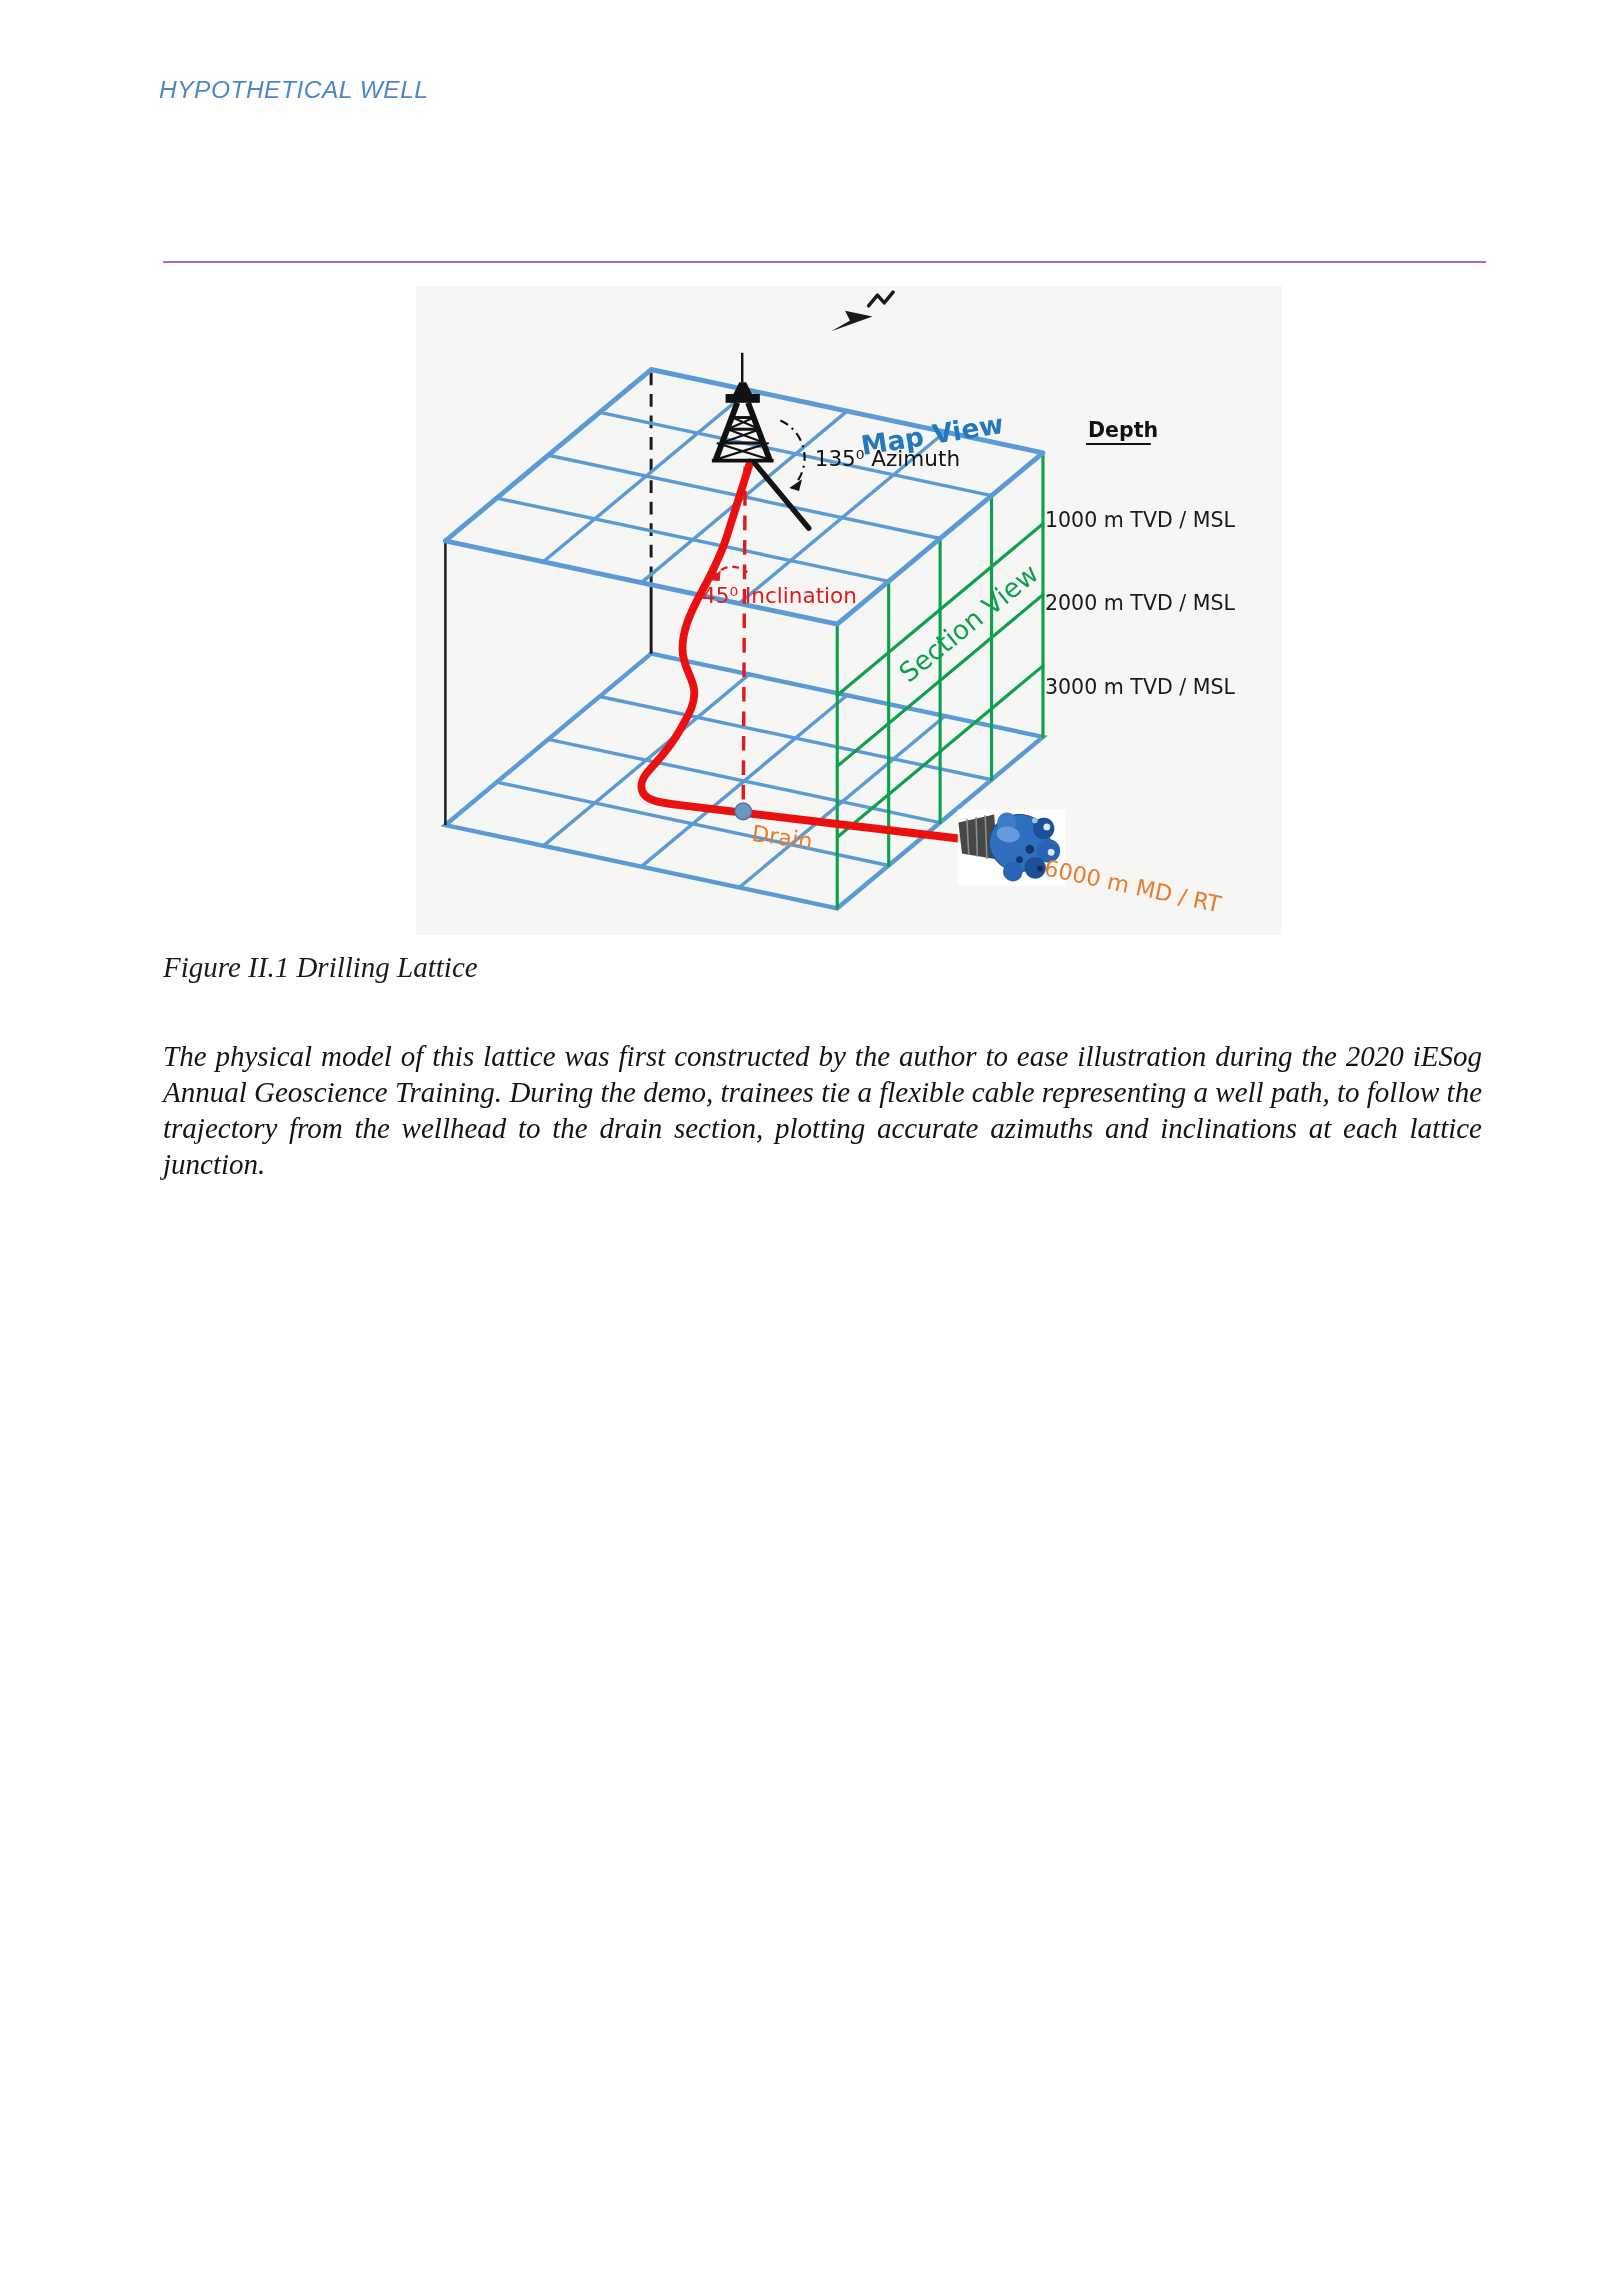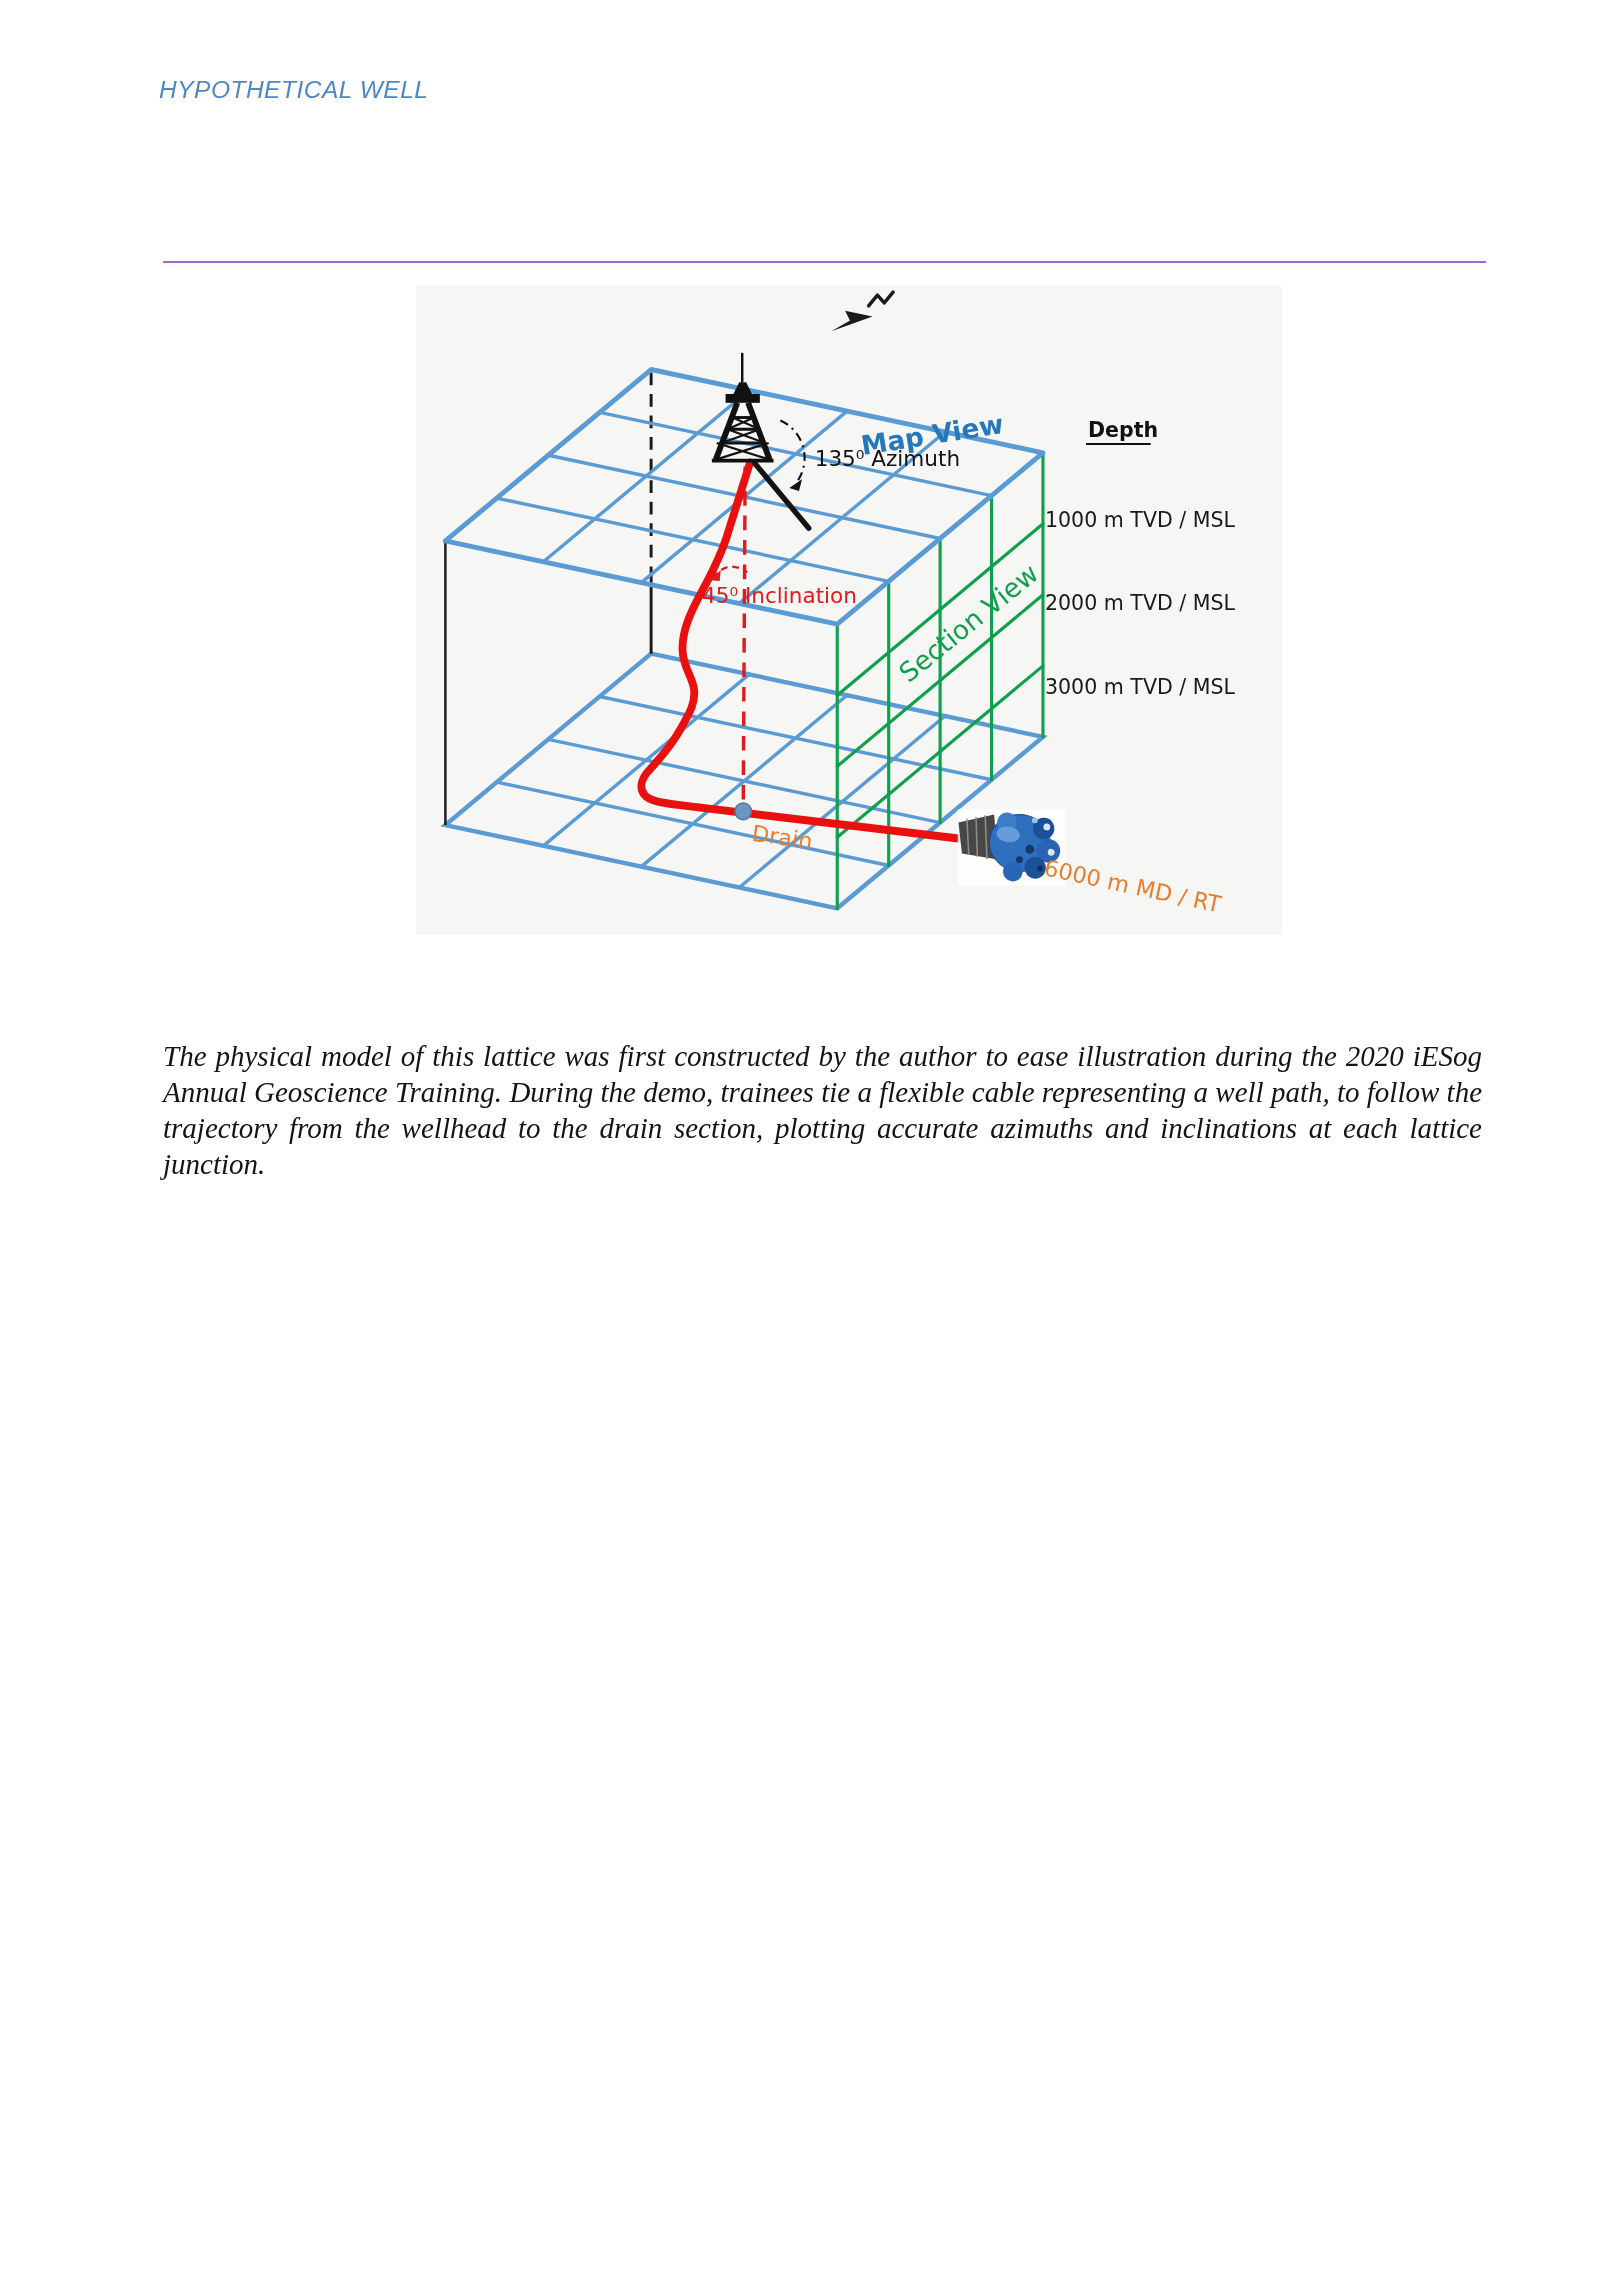--- a/index.html
+++ b/index.html
@@ -142,17 +142,18 @@
         <circle cx="628" cy="541" r="3" fill="#9cc0ea"></circle>
         <circle cx="627" cy="571" r="4.5" fill="#123a66"></circle>
         <circle cx="618" cy="583" r="3.5" fill="#123a66"></circle>
         <circle cx="640" cy="589" r="3" fill="#102f55"></circle>
       </g>
 
       <text x="640" y="601" font-size="23" fill="#e87d2e" transform="rotate(12 640 601)">6000 m MD / RT</text>
     </svg>
   </div>
 
+  <div class="caption">Figure II.1 Drilling Lattice</div>
 
   <div class="bodytext">The physical model of this lattice was first constructed by the author to ease illustration during the 2020 iESog Annual Geoscience Training. During the demo, trainees tie a flexible cable representing a well path, to follow the trajectory from the wellhead to the drain section, plotting accurate azimuths and inclinations at each lattice junction.</div>
 
 </div>
 
 
 </body></html>

